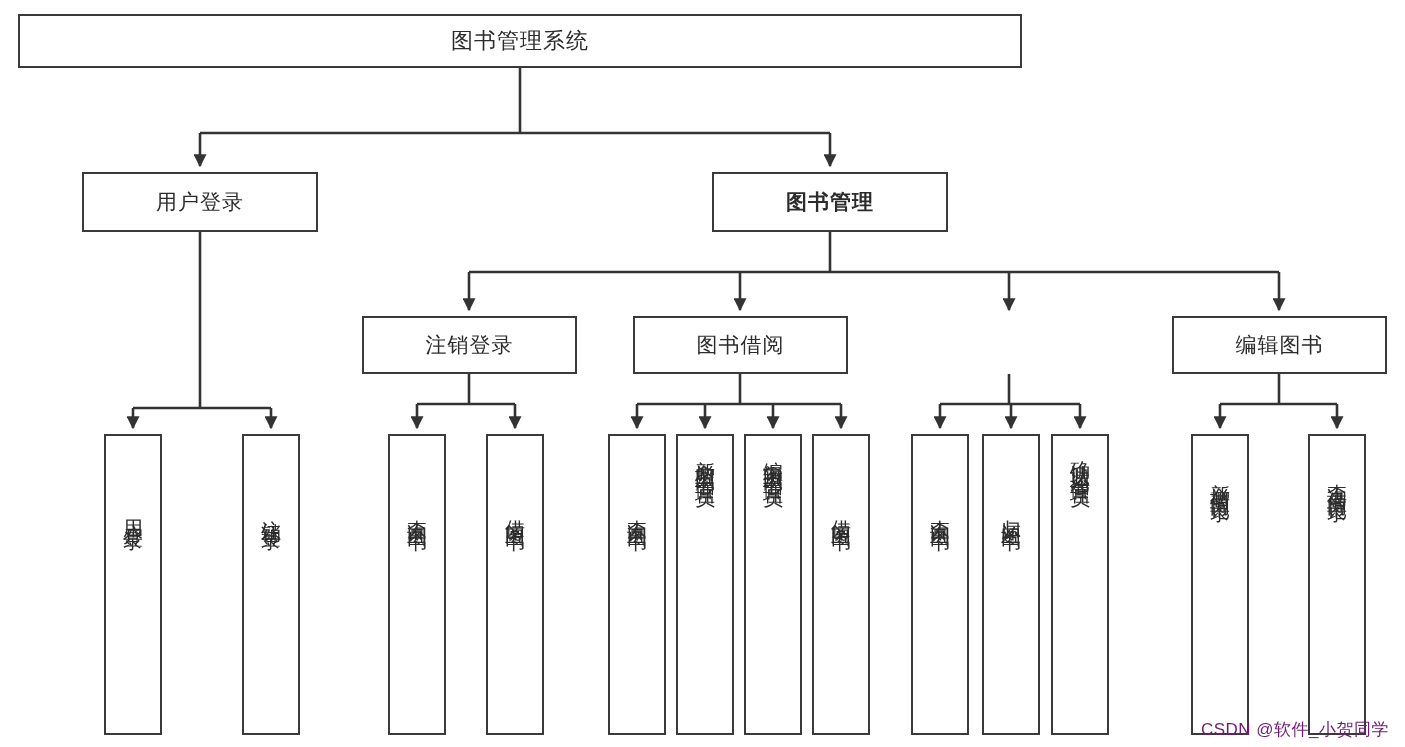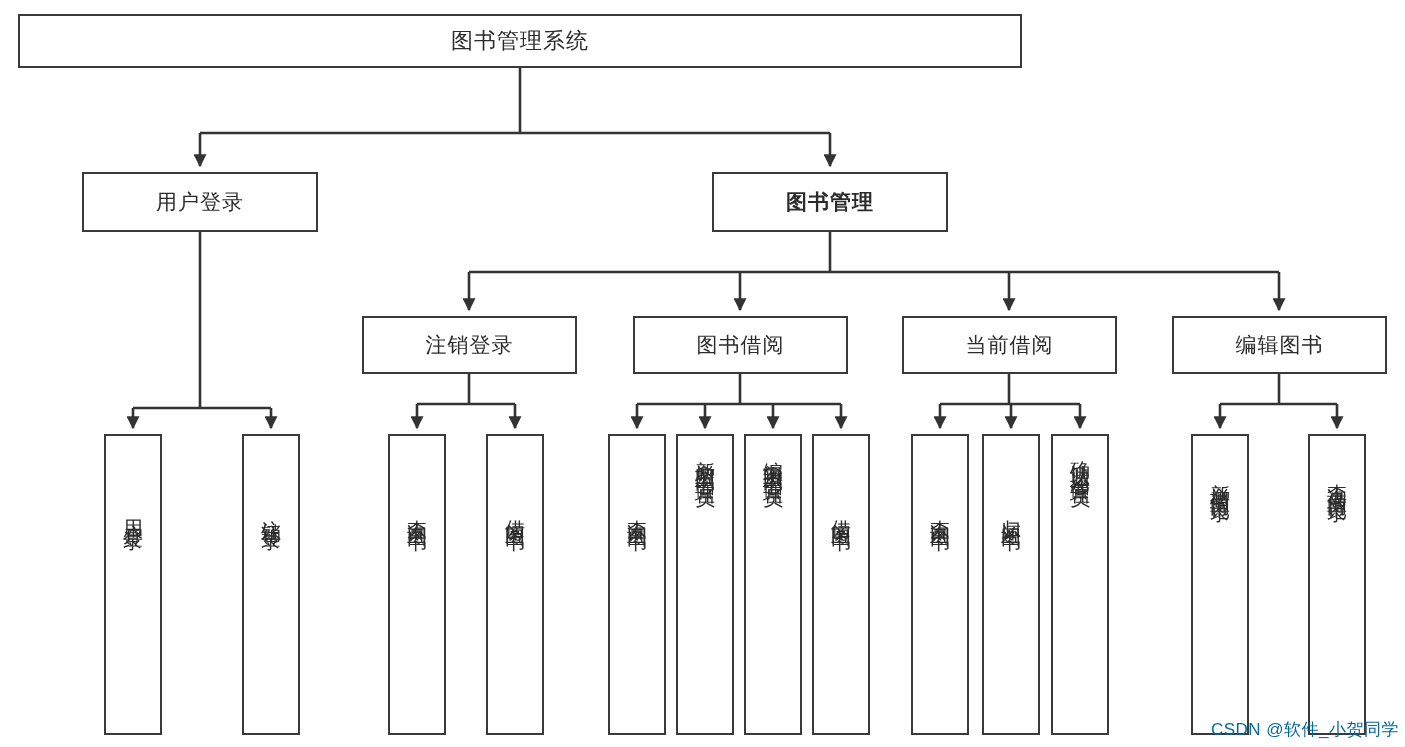--- a/index.html
+++ b/index.html
@@ -52,24 +52,24 @@
   .vtext {
     writing-mode: vertical-rl;
     text-orientation: upright;
     letter-spacing: 4px;
     line-height: 1.05;
     white-space: nowrap;
     color: #2b2b2b;
   }
   .watermark {
     position: absolute;
-    right: 6px;
+    right: 16px;
     bottom: 6px;
     font-size: 17px;
-    color: #0369a1;
+    color: #701a75;
     letter-spacing: 0.5px;
     white-space: nowrap;
   }
 </style>
 </head>
 <body>
 
 <div id="canvas">
 
   <svg class="edges" viewBox="0 0 1405 747">
@@ -135,23 +135,20 @@
   </div>
 
   <div class="node h-node" style="left:362px; top:316px; width:215px; height:58px;">
     <span>注销登录</span>
   </div>
 
   <div class="node h-node" style="left:633px; top:316px; width:215px; height:58px;">
     <span>图书借阅</span>
   </div>
 
-  <div class="node h-node" style="left:902px; top:316px; width:215px; height:58px;">
-    <span>当前借阅</span>
-  </div>
 
   <div class="node h-node" style="left:1172px; top:316px; width:215px; height:58px;">
     <span>编辑图书</span>
   </div>
 
   <div class="node v-node" style="left:104px; top:434px; width:58px; height:301px; padding-top:68px;">
     <span class="vtext">用户登录</span>
   </div>
 
   <div class="node v-node" style="left:242px; top:434px; width:58px; height:301px; padding-top:68px;">

